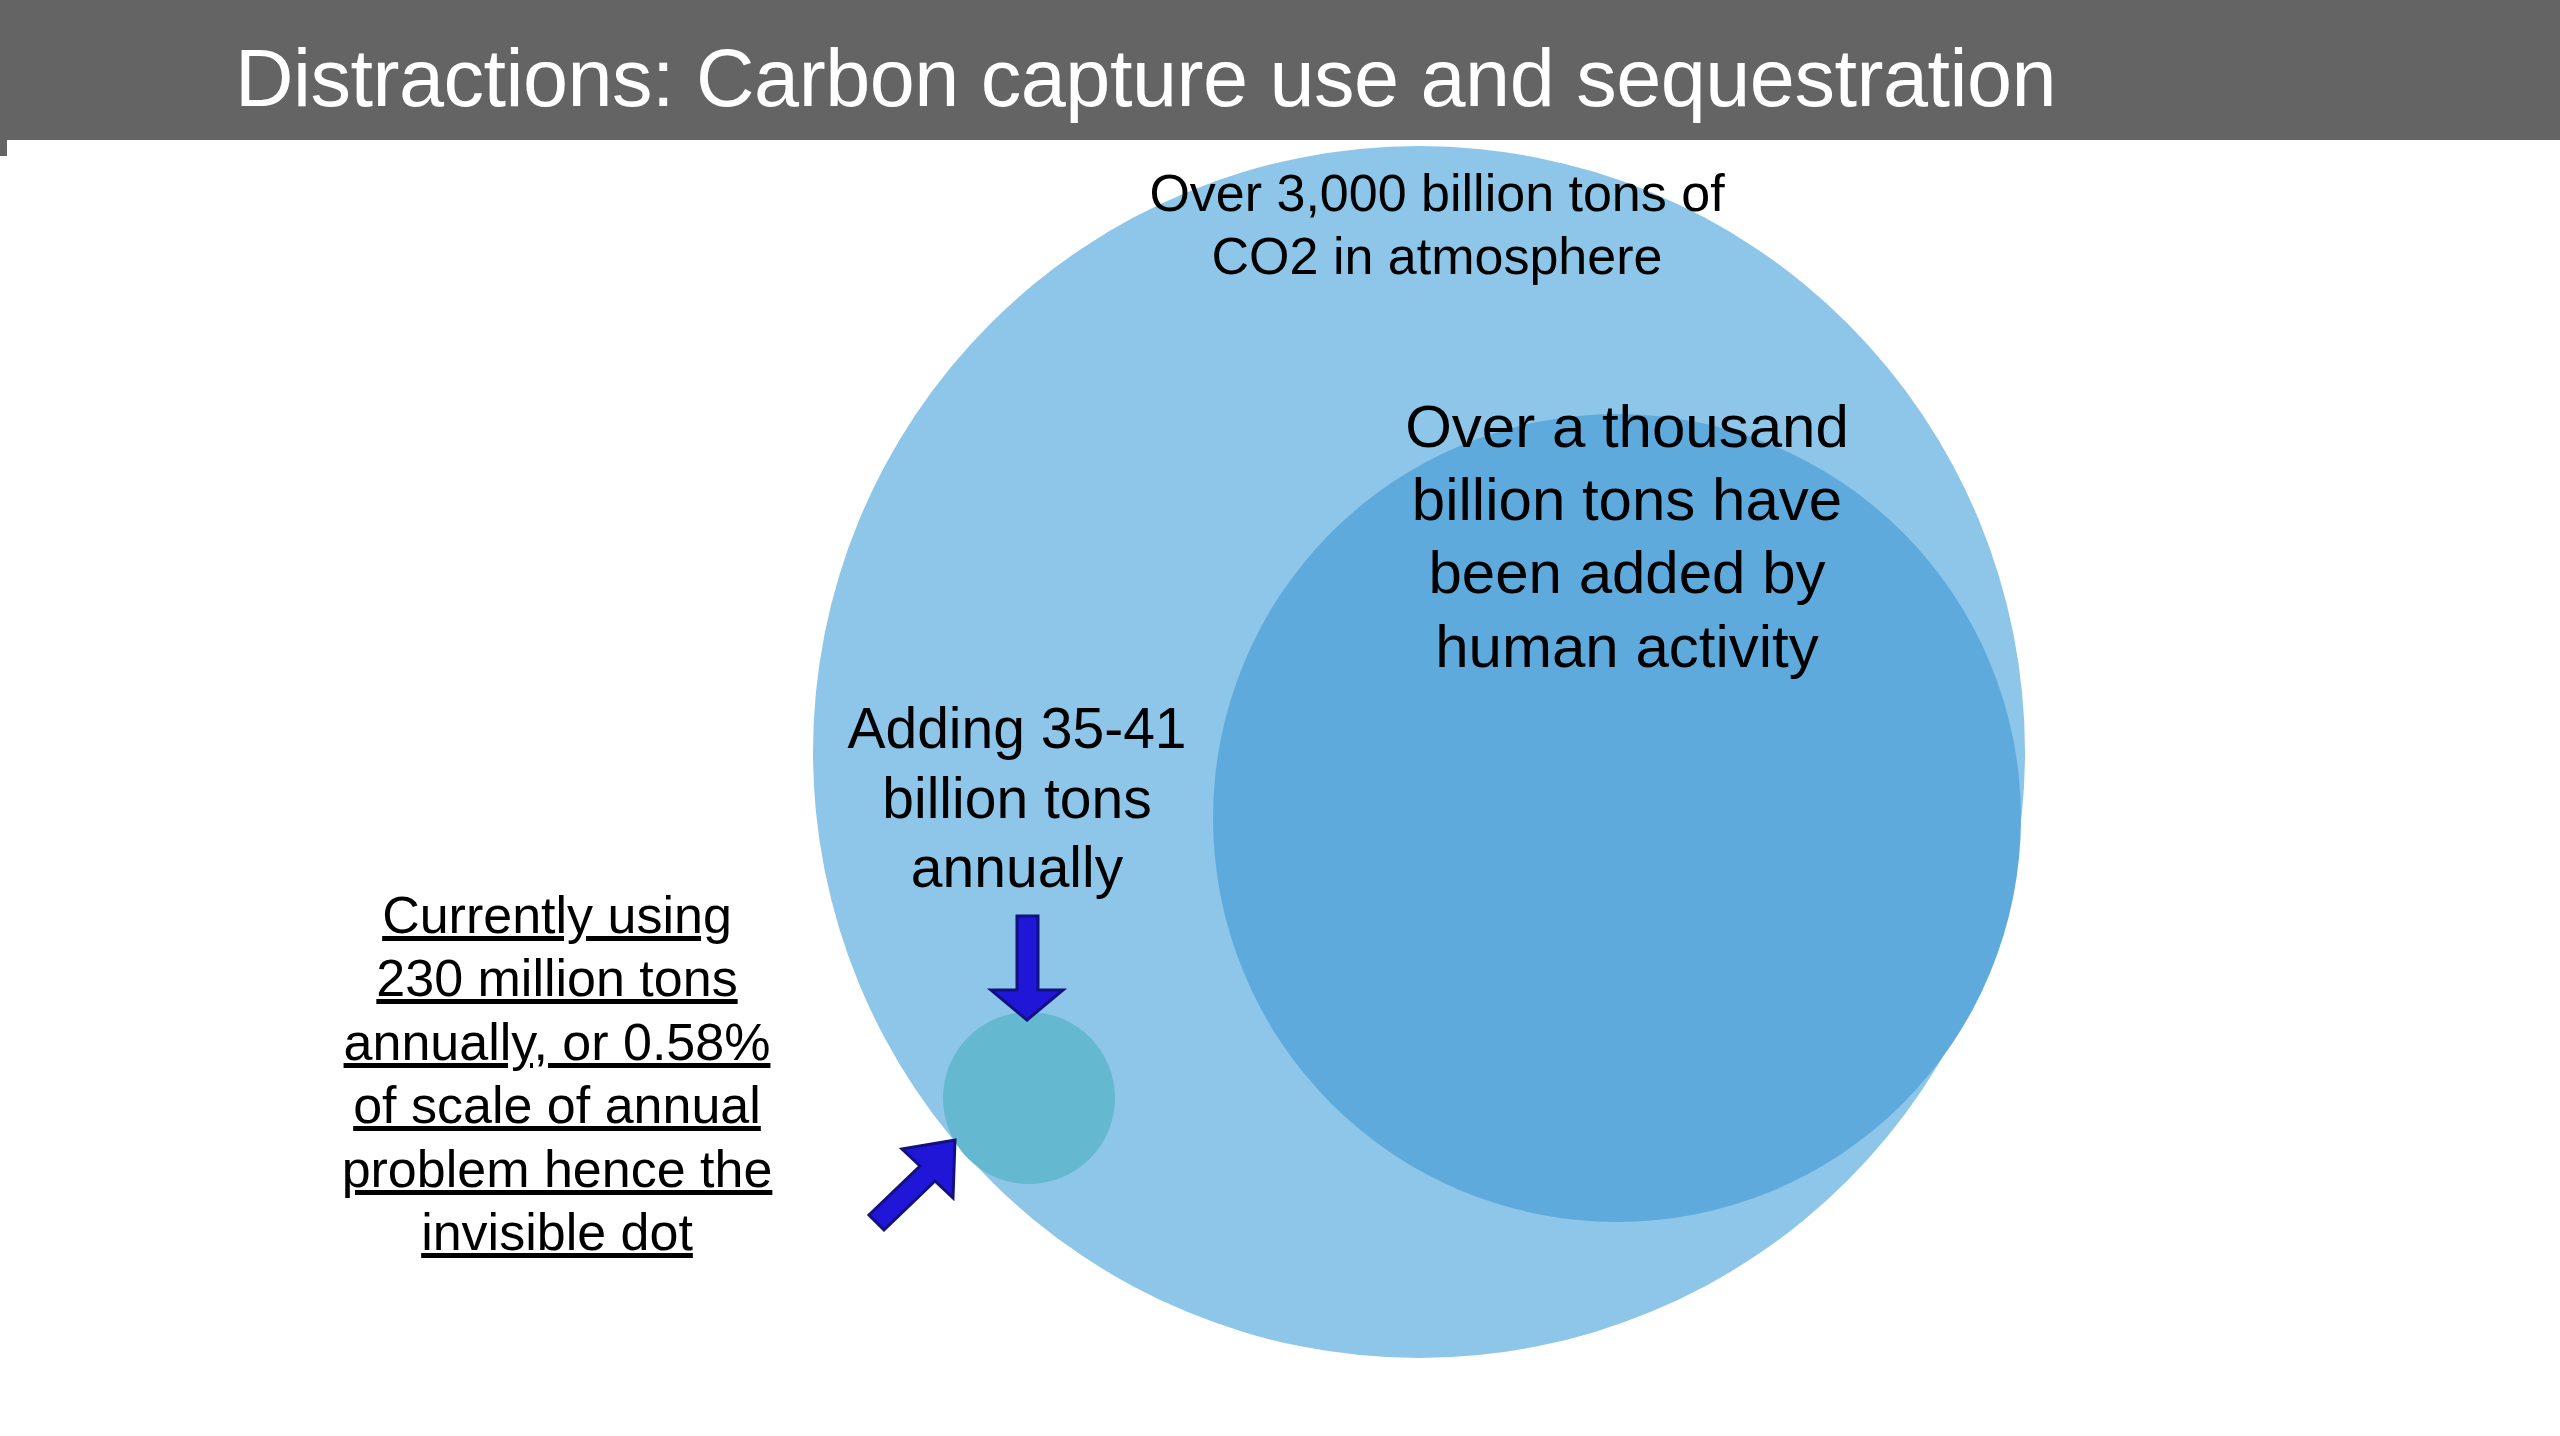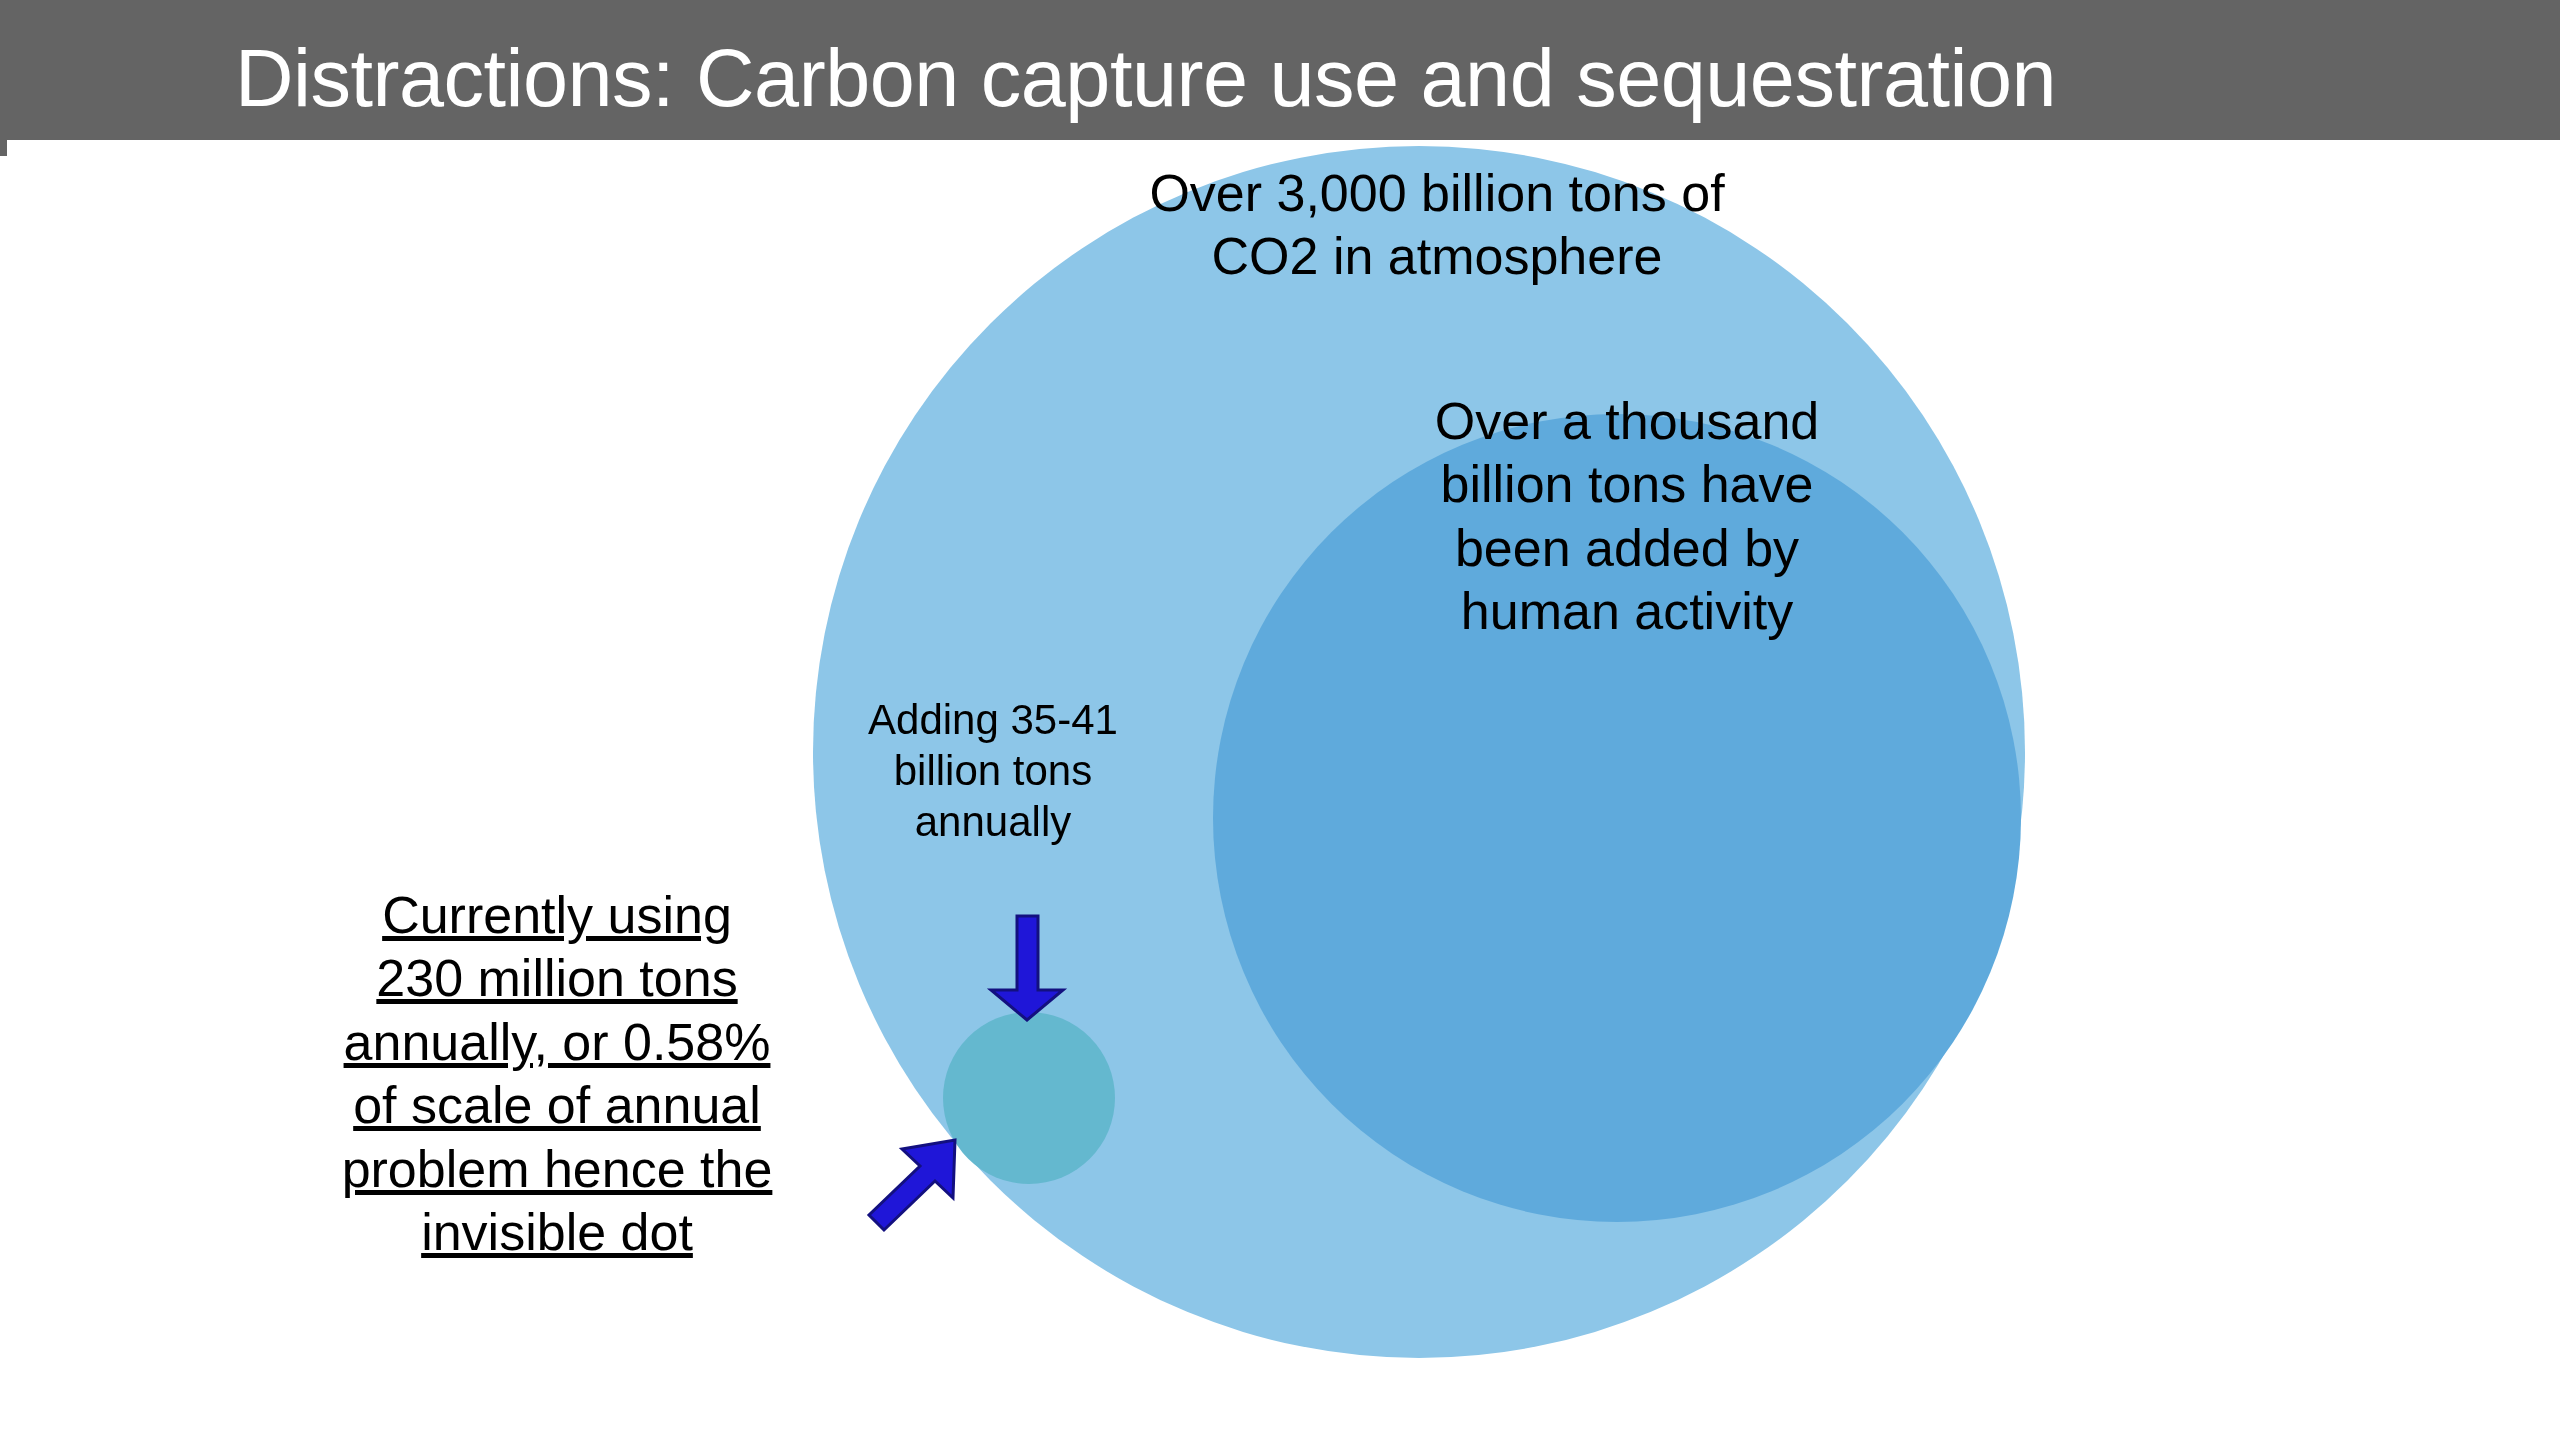--- a/index.html
+++ b/index.html
@@ -90,27 +90,27 @@
   #label-atmosphere {
     left: 1030px;
     top: 22px;
     width: 800px;
     font-size: 52px;
   }
   #label-human {
     left: 1360px;
     top: 250px;
     width: 520px;
-    font-size: 52px;
+    font-size: 60px;
   }
   #label-adding {
-    left: 736px;
+    left: 760px;
     top: 554px;
     width: 500px;
-    font-size: 42px;
+    font-size: 57px;
   }
   #label-currently {
     left: 230px;
     top: 744px;
     width: 640px;
     font-size: 52px;
     text-decoration: underline;
   }
 
   

